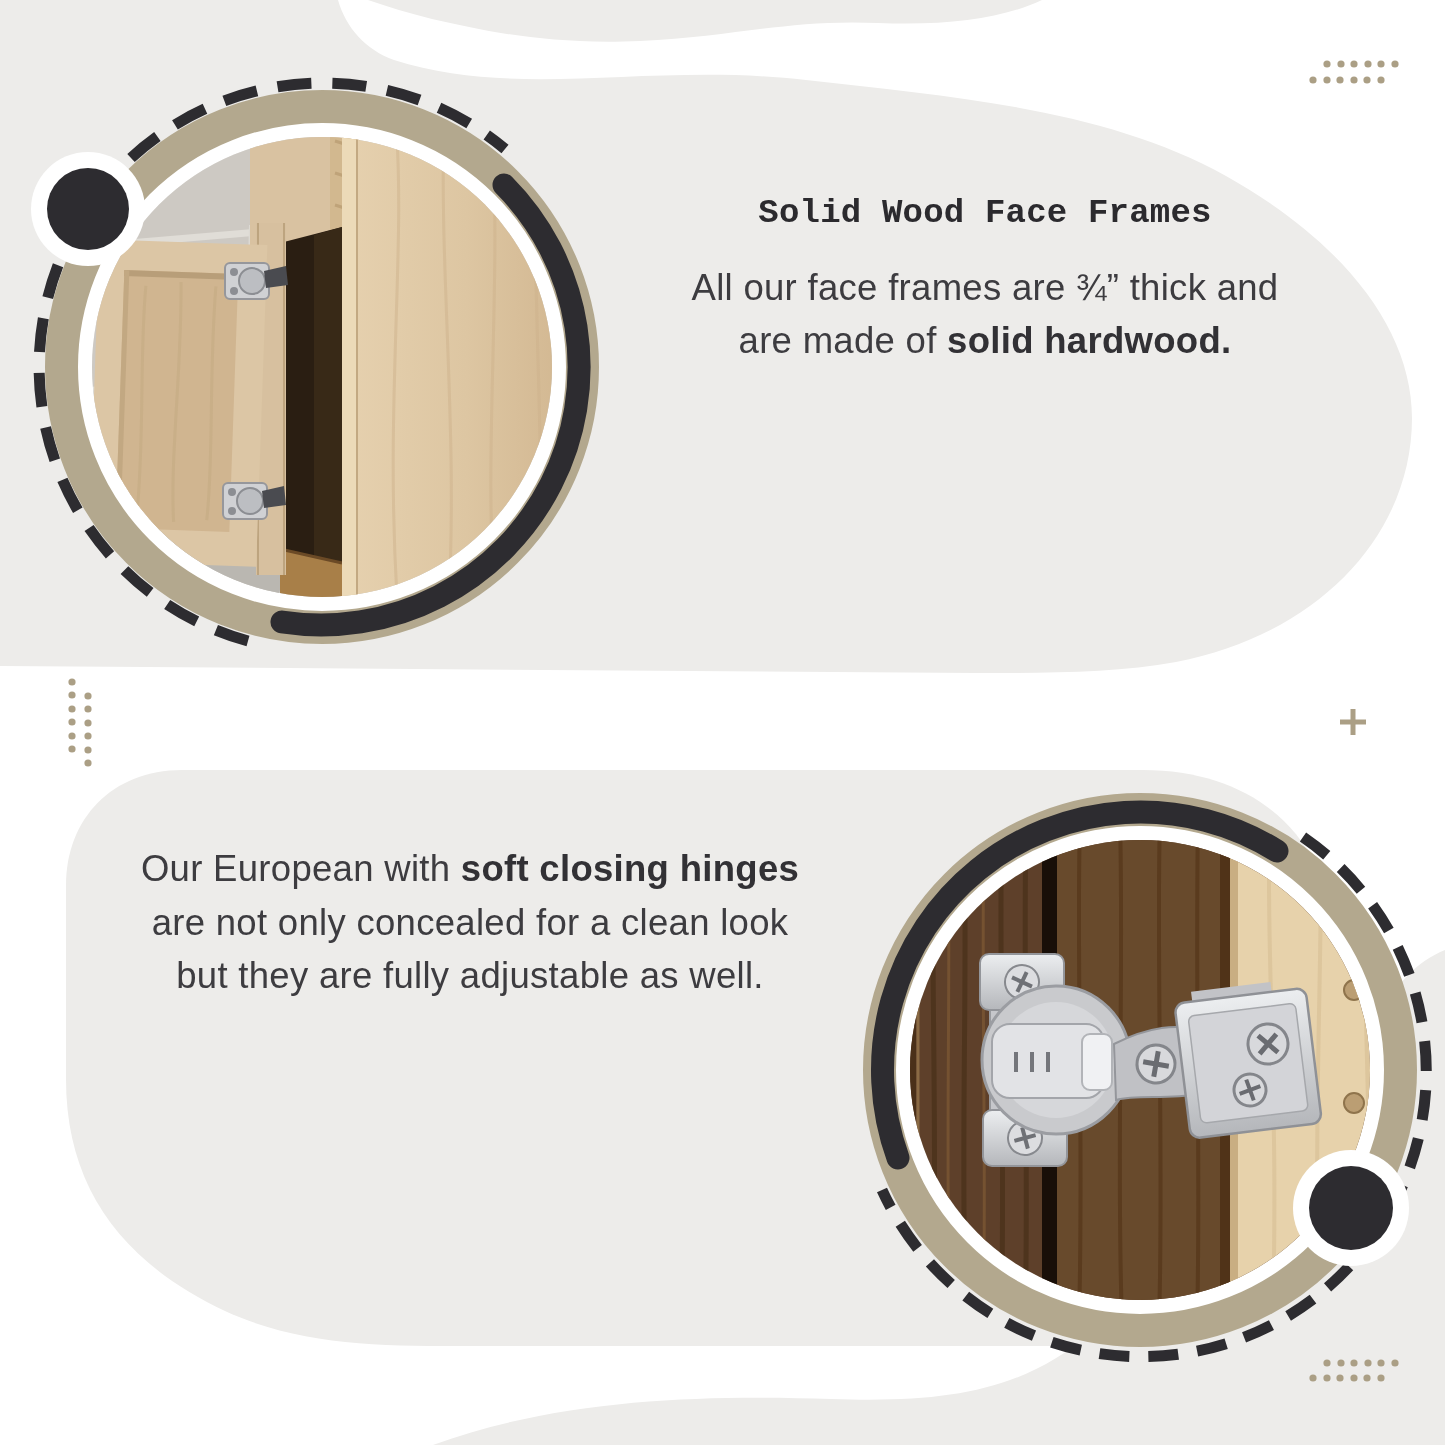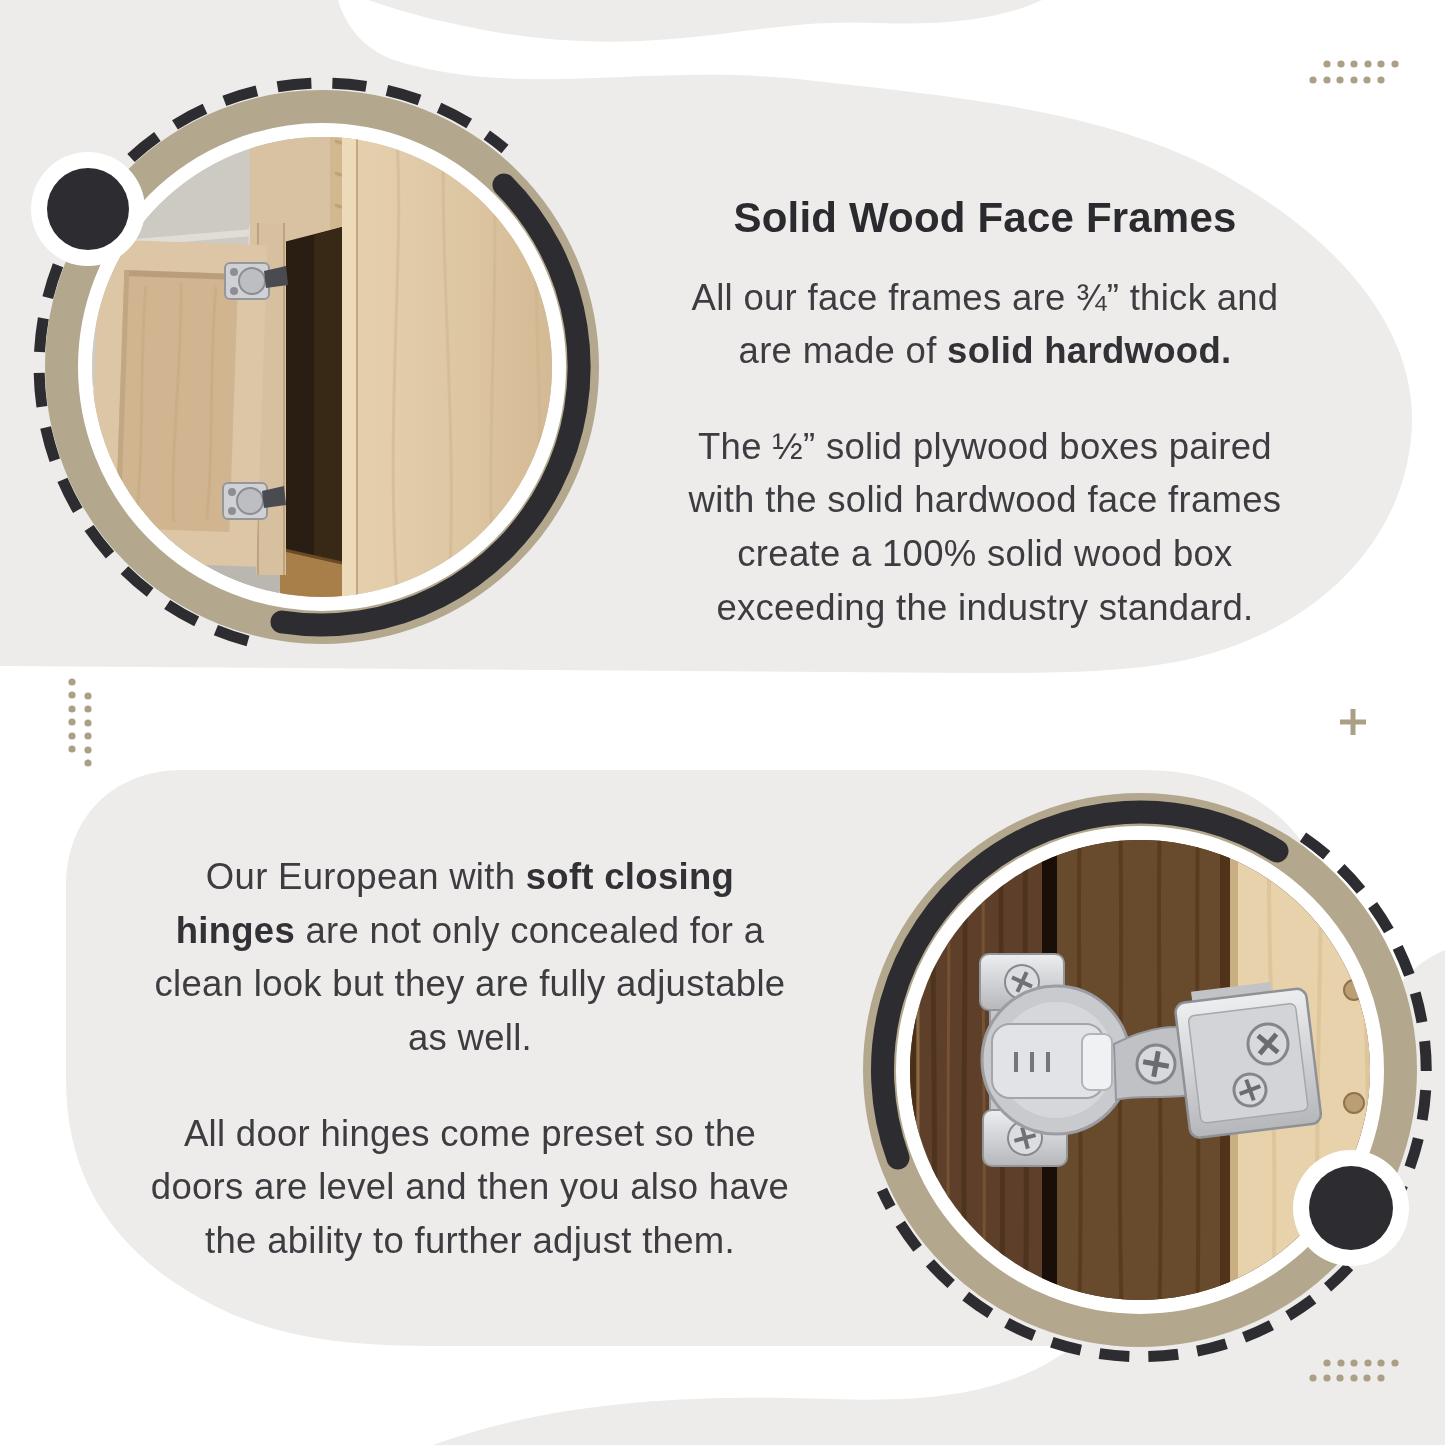--- a/index.html
+++ b/index.html
@@ -5,22 +5,22 @@
   html,body{margin:0;padding:0;background:#ffffff;}
   .canvas{
     position:relative;width:1445px;height:1445px;overflow:hidden;
     background:#ffffff;font-family:"Liberation Sans",sans-serif;
   }
   .bg-svg,.fig-svg{position:absolute;display:block;}
   .bg-svg{left:0;top:0;}
   .fig-top{left:12px;top:57px;}
   .fig-bottom{left:830px;top:760px;}
   .copy{position:absolute;text-align:center;color:#3d3c40;}
-  .copy h2{margin:0 0 26px 0;font-size:42px;line-height:1.25;font-weight:bold;color:#2b2a2e;letter-spacing:0.2px;}
-  .copy p{margin:8px;font-size:36.5px;line-height:1.47;letter-spacing:0.3px;text-align:center;}
+  .copy h2{margin:0 0 26px 0;font-size:34px;line-height:1.25;font-weight:bold;color:#2b2a2e;letter-spacing:0.2px;font-family:Liberation Mono, monospace;}
+  .copy p{margin:0;font-size:36.5px;line-height:1.47;letter-spacing:0.3px;text-align:center;}
   .copy p + p{margin-top:42px;}
   .copy b{color:#323135;}
   .copy-top{left:675px;top:192px;width:620px;}
   .copy-bottom{left:140px;top:842px;width:660px;}
 </style>
 </head>
 <body>
 
 <div class="canvas">
 
@@ -253,21 +253,19 @@
 
     <g>
       <circle cx="521" cy="448" r="58" fill="#ffffff"></circle>
       <circle cx="521" cy="448" r="42" fill="#2d2c30"></circle>
     </g>
   </svg>
 
   <section class="copy copy-top">
     <h2>Solid Wood Face Frames</h2>
     <p><span>All our face frames are ¾” thick and are made of </span><b>solid hardwood.</b><span></span></p>
-    <p>The ½” solid plywood boxes paired with the solid hardwood face frames create a 100% solid wood box exceeding the industry standard.</p>
   </section>
 
   <section class="copy copy-bottom">
     <p><span>Our European with </span><b>soft closing hinges</b><span> are not only concealed for a clean look but they are fully adjustable as well.</span></p>
-    <p>All door hinges come preset so the doors are level and then you also have the ability to further adjust them.</p>
   </section>
 
 </div>
 
 </body></html>

